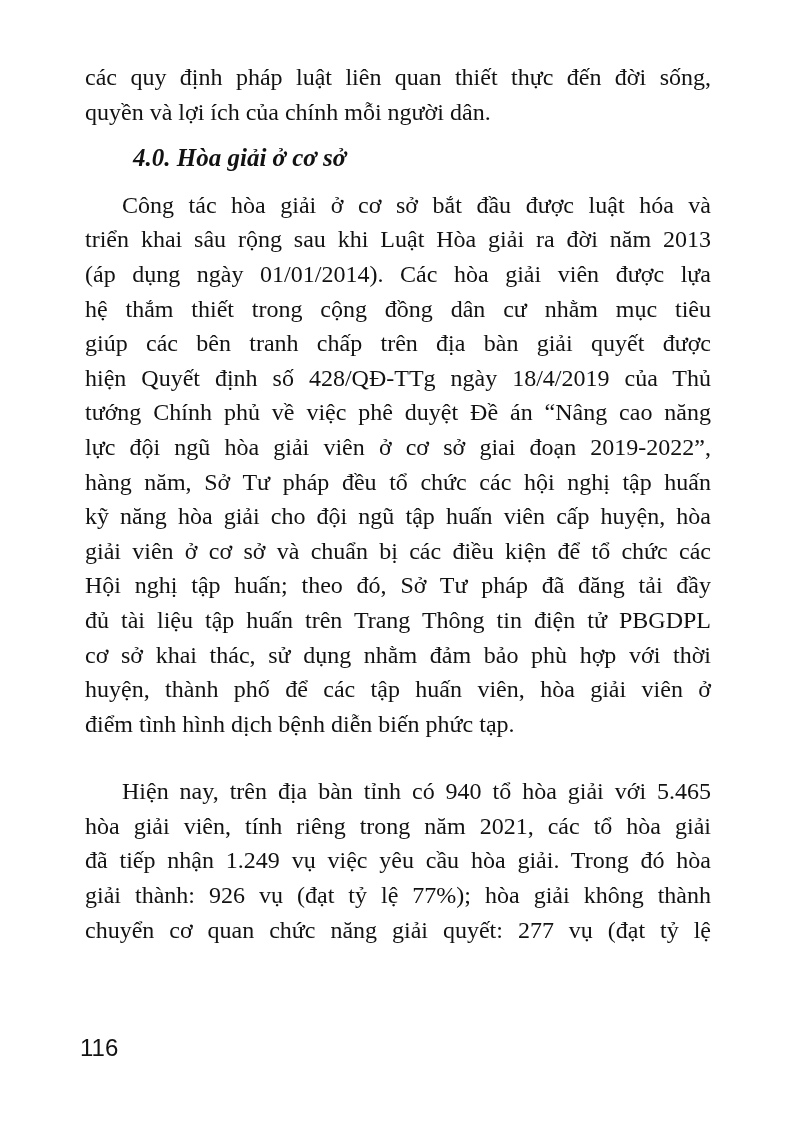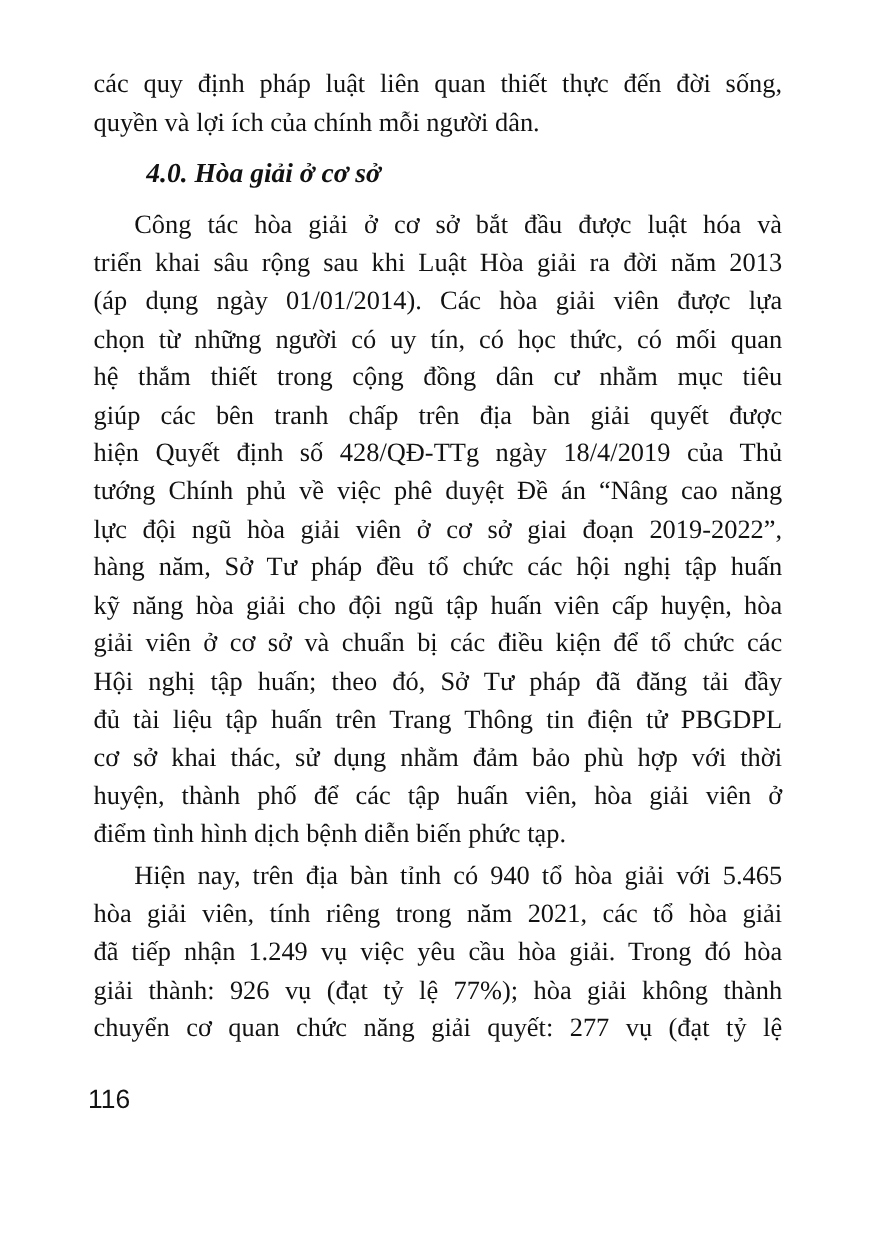--- a/index.html
+++ b/index.html
@@ -41,26 +41,26 @@
     text-align-last: left;
   }
   .heading {
     margin: 12px 0 12px 48px;
     font-size: 25px;
     line-height: 34.6px;
     font-weight: bold;
     font-style: italic;
   }
   .para-gap {
-    margin-top: 4px;
+    margin-top: 33px;
   }
   .page-footer {
     position: absolute;
     left: 80px;
-    top: 986px;
+    top: 1034px;
   }
   .page-number {
     font-family: "Liberation Sans", "DejaVu Sans", sans-serif;
     font-size: 24px;
     color: #121212;
   }
 </style>
 </head>
 <body>
 
@@ -71,21 +71,20 @@
       <span class="line">các quy định pháp luật liên quan thiết thực đến đời sống,</span>
       <span class="line para-end">quyền và lợi ích của chính mỗi người dân.</span>
     </p>
 
     <h2 class="heading">4.0. Hòa giải ở cơ sở</h2>
 
     <p class="para">
       <span class="line first">Công tác hòa giải ở cơ sở bắt đầu được luật hóa và</span>
       <span class="line">triển khai sâu rộng sau khi Luật Hòa giải ra đời năm 2013</span>
       <span class="line">(áp dụng ngày 01/01/2014). Các hòa giải viên được lựa</span>
-      <span class="line">chọn từ những người có uy tín, có học thức, có mối quan</span>
       <span class="line">hệ thắm thiết trong cộng đồng dân cư nhằm mục tiêu</span>
       <span class="line">giúp các bên tranh chấp trên địa bàn giải quyết được</span>
       <span class="line">hiện Quyết định số 428/QĐ-TTg ngày 18/4/2019 của Thủ</span>
       <span class="line">tướng Chính phủ về việc phê duyệt Đề án “Nâng cao năng</span>
       <span class="line">lực đội ngũ hòa giải viên ở cơ sở giai đoạn 2019-2022”,</span>
       <span class="line">hàng năm, Sở Tư pháp đều tổ chức các hội nghị tập huấn</span>
       <span class="line">kỹ năng hòa giải cho đội ngũ tập huấn viên cấp huyện, hòa</span>
       <span class="line">giải viên ở cơ sở và chuẩn bị các điều kiện để tổ chức các</span>
       <span class="line">Hội nghị tập huấn; theo đó, Sở Tư pháp đã đăng tải đầy</span>
       <span class="line">đủ tài liệu tập huấn trên Trang Thông tin điện tử PBGDPL</span>

